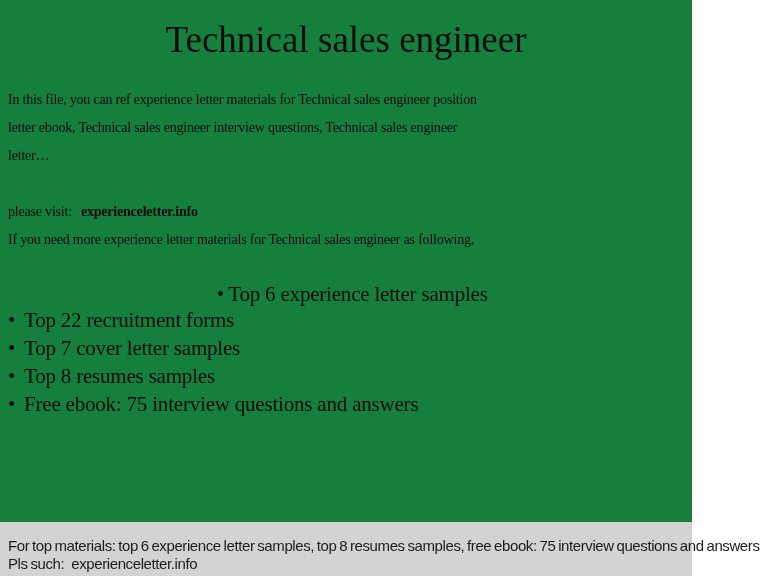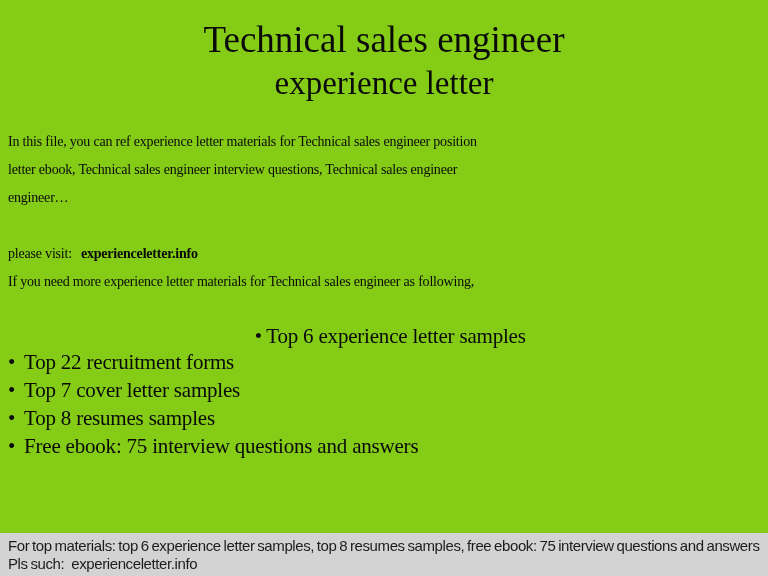--- a/index.html
+++ b/index.html
@@ -4,21 +4,21 @@
 <style>
   html, body { margin: 0; padding: 0; }
   body {
     width: 768px; height: 576px;
     background: #ffffff;
     font-family: "Liberation Serif", serif;
     color: #0a0a0a;
     overflow: hidden;
     position: relative;
   }
-  .slide { width: 768px; height: 576px; position: relative; background: #84cc16; }
+  .slide { width: 692px; height: 576px; position: relative; background: #15803d; }
 
   .title-block { text-align: center; padding-top: 18px; }
   .title-block h1 {
     margin: 0; font-weight: normal; font-size: 37px; line-height: 44px;
     letter-spacing: 0px;
   }
   .title-block h2 {
     margin: 0; font-weight: normal; font-size: 33px; line-height: 42px;
   }
 
@@ -32,39 +32,38 @@
   ul.bullets li { line-height: 28px; white-space: nowrap; }
   ul.bullets li:first-child { line-height: 23px; text-align: center; }
   ul.bullets li .dot { display: inline-block; width: 16px; }
 
   .footer-bar {
     position: absolute; left: 0; right: 0; bottom: 0; height: 39px;
     background: #d3d3d3;
     font-family: "Liberation Sans", sans-serif;
     font-size: 15px; line-height: 18px; color: #1c1c1c;
     letter-spacing: -0.4px; word-spacing: -1px;
-    padding: 4px 0 0 8px;
+    padding: 15px 0 0 8px;
     white-space: nowrap;
   }
   .footer-site { margin-left: 7px; }
 </style>
 </head>
 <body style="background: rgb(255, 255, 255); color: rgb(10, 10, 10);">
 
 <div class="slide">
 
   <div class="title-block">
     <h1>Technical sales engineer</h1>
-    <h2>experience letter</h2>
   </div>
 
   <div class="body-text">
     <div class="line">In this file, you can ref experience letter materials for Technical sales engineer position</div>
     <div class="line">letter ebook, Technical sales engineer interview questions, Technical sales engineer</div>
-    <div class="line">engineer…</div>
+    <div class="line">letter…</div>
   </div>
 
   <div class="body-text visit-para">
     <div class="line">
       <span>please visit:</span><span class="site-link">experienceletter.info</span>
     </div>
     <div class="line">If you need more experience letter materials for Technical sales engineer as following,</div>
   </div>
 
   <ul class="bullets">

